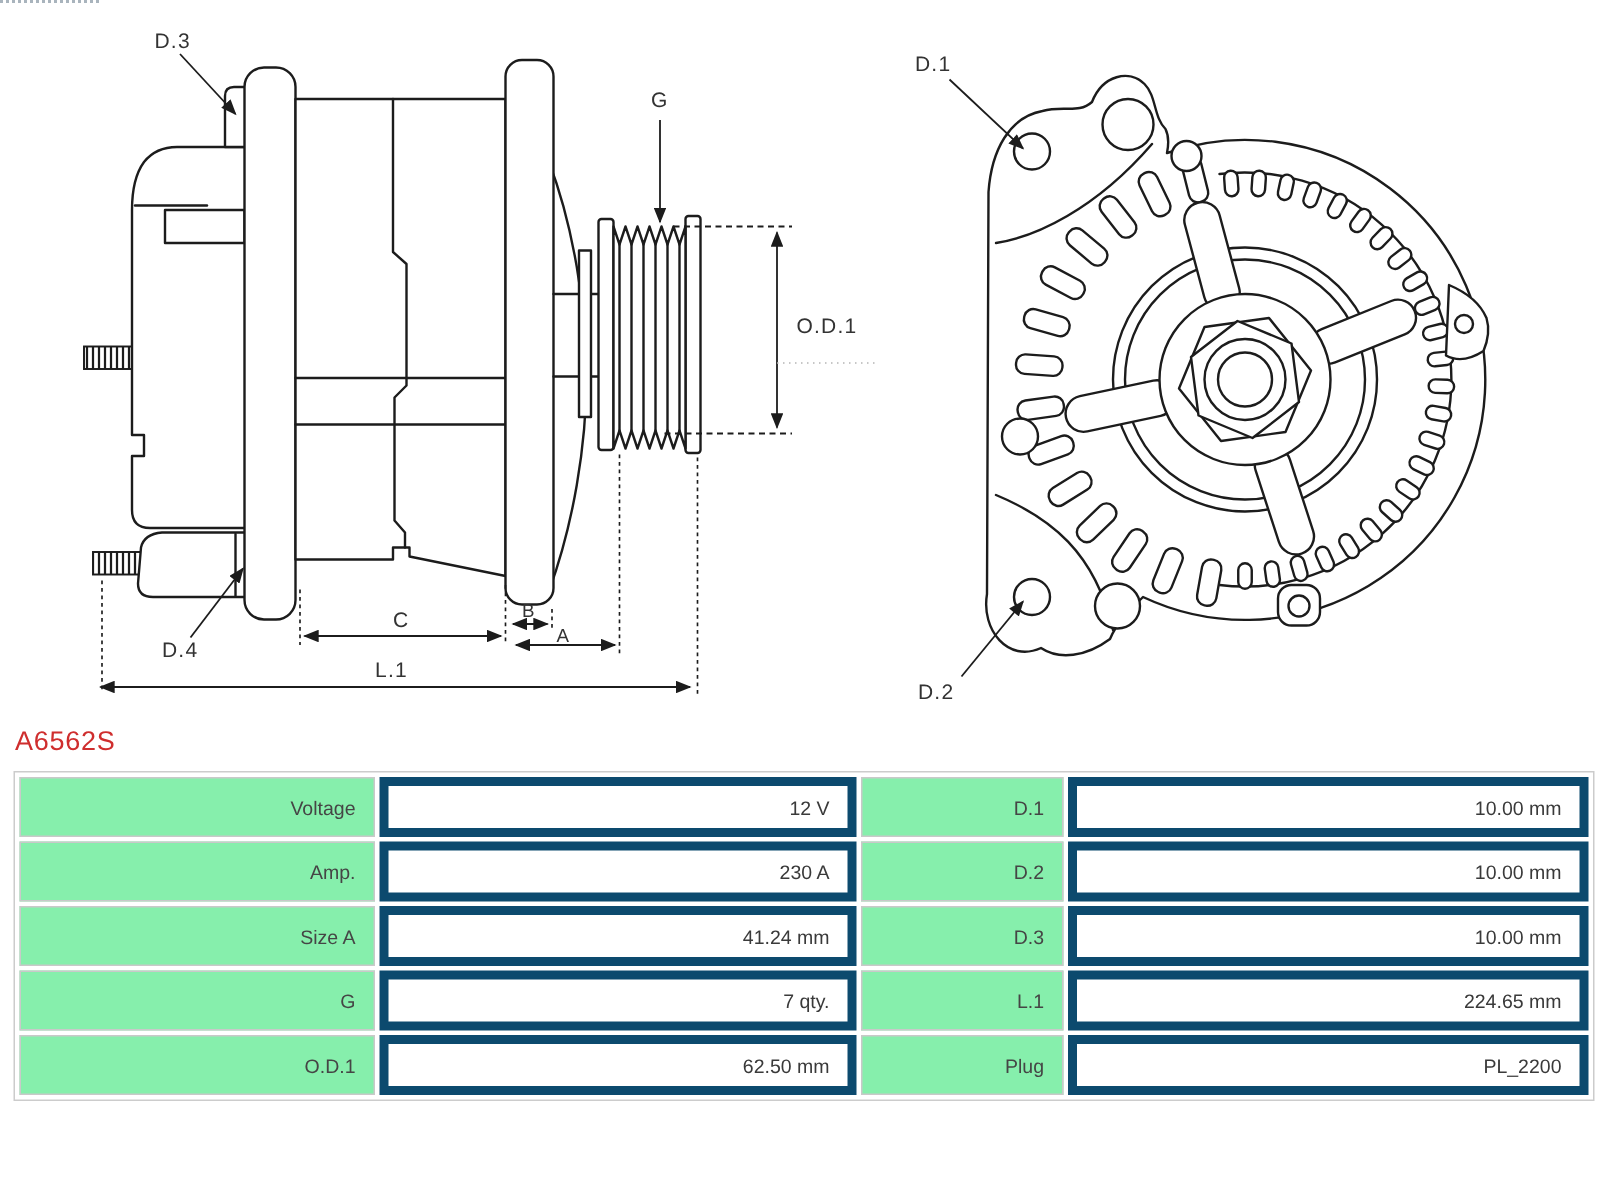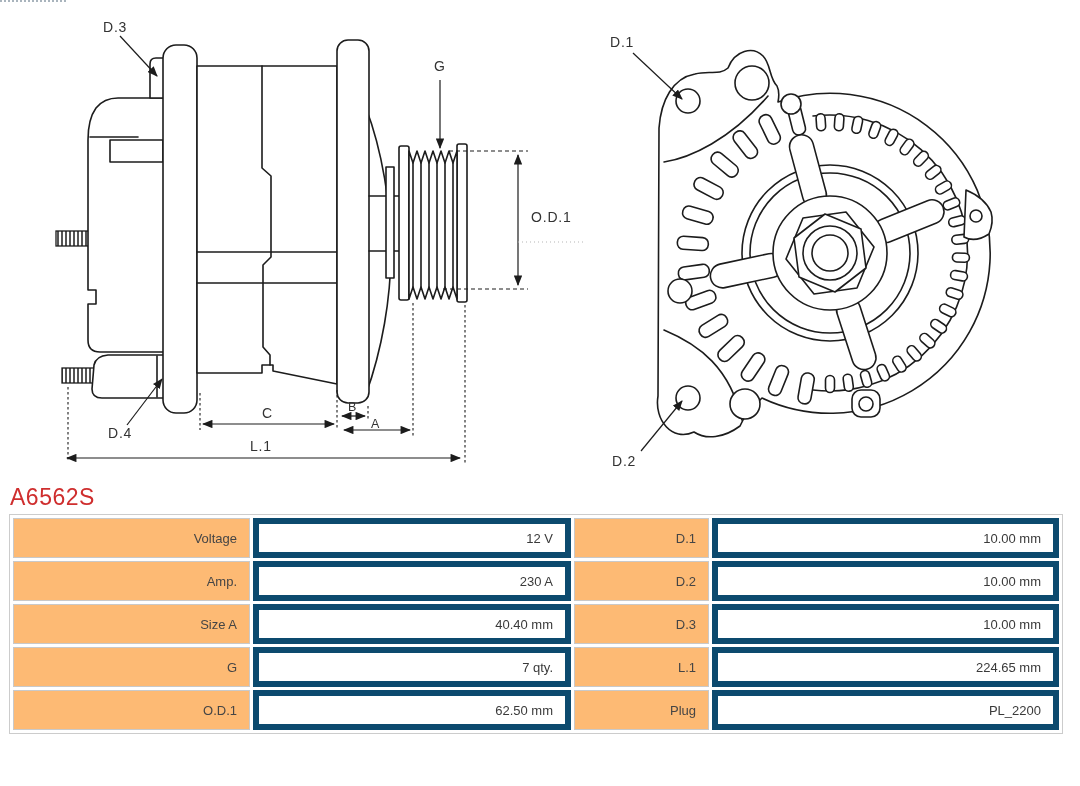--- a/index.html
+++ b/index.html
@@ -1,23 +1,23 @@
 <!DOCTYPE html>
 <html><head>
 <meta charset="utf-8">
 <style>
   html,body{margin:0;padding:0;background:#fff;}
   body{width:1080px;height:786px;font-family:"Liberation Sans",sans-serif;position:relative;overflow:hidden;}
   .top-mark{position:absolute;left:0;top:0;width:66px;border-top:2px dotted #a9b4bd;}
   .diagram-area{position:absolute;left:0;top:0;width:1080px;height:478px;}
-  .part-number{position:absolute;left:10px;top:484px;font-size:23px;letter-spacing:.5px;color:#cf2e2e;}
+  .part-number{position:absolute;left:10px;top:484px;font-size:18px;letter-spacing:.5px;color:#cf2e2e;}
   .table-wrap{position:absolute;left:9px;top:514px;width:1052px;border:1px solid #ccc;background:#fff;}
   table.spec{width:100%;border-collapse:separate;border-spacing:3px;table-layout:fixed;}
   table.spec td{height:28px;font-size:13px;padding:0 12px;text-align:right;vertical-align:middle;overflow:hidden;white-space:nowrap;}
-  td.g{background:#fdba74;border:1px solid #c9c9c9;color:#454545;}
+  td.g{background:#86efac;border:1px solid #c9c9c9;color:#454545;}
   td.w{background:#ffffff;border:6px solid #0c4a6e;color:#3a3a3a;}
   .lbl{font-family:"Liberation Sans",sans-serif;font-size:14px;fill:#333;letter-spacing:.8px;}
   .lbl-sm{font-size:12.5px;}
   .ln{stroke:#1c1c1c;stroke-width:1.6;fill:none;stroke-linejoin:round;stroke-linecap:round;}
   .fw{stroke:#1c1c1c;stroke-width:1.6;fill:#fff;stroke-linejoin:round;}
   .dim{stroke:#1c1c1c;stroke-width:1.2;fill:none;}
   .dot{stroke:#1c1c1c;stroke-width:1.1;stroke-dasharray:2.5 2.5;fill:none;}
   .dash{stroke:#1c1c1c;stroke-width:1.2;stroke-dasharray:4 3;fill:none;}
   .faint{stroke:#b5b5b5;stroke-width:1;stroke-dasharray:1 3;fill:none;}
 </style>
@@ -228,21 +228,21 @@
         <td class="w">10.00 mm</td>
       </tr>
       <tr>
         <td class="g">Amp.</td>
         <td class="w">230 A</td>
         <td class="g">D.2</td>
         <td class="w">10.00 mm</td>
       </tr>
       <tr>
         <td class="g">Size A</td>
-        <td class="w">40.40 mm</td>
+        <td class="w">41.24 mm</td>
         <td class="g">D.3</td>
         <td class="w">10.00 mm</td>
       </tr>
       <tr>
         <td class="g">G</td>
         <td class="w">7 qty.</td>
         <td class="g">L.1</td>
         <td class="w">224.65 mm</td>
       </tr>
       <tr>

